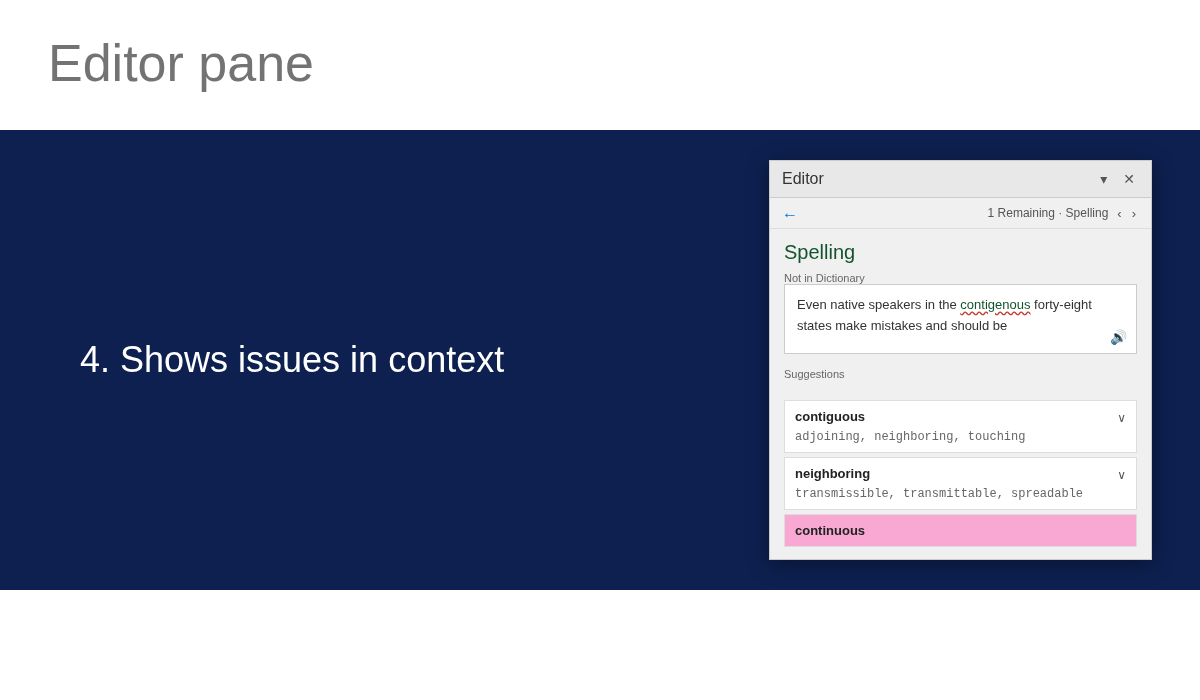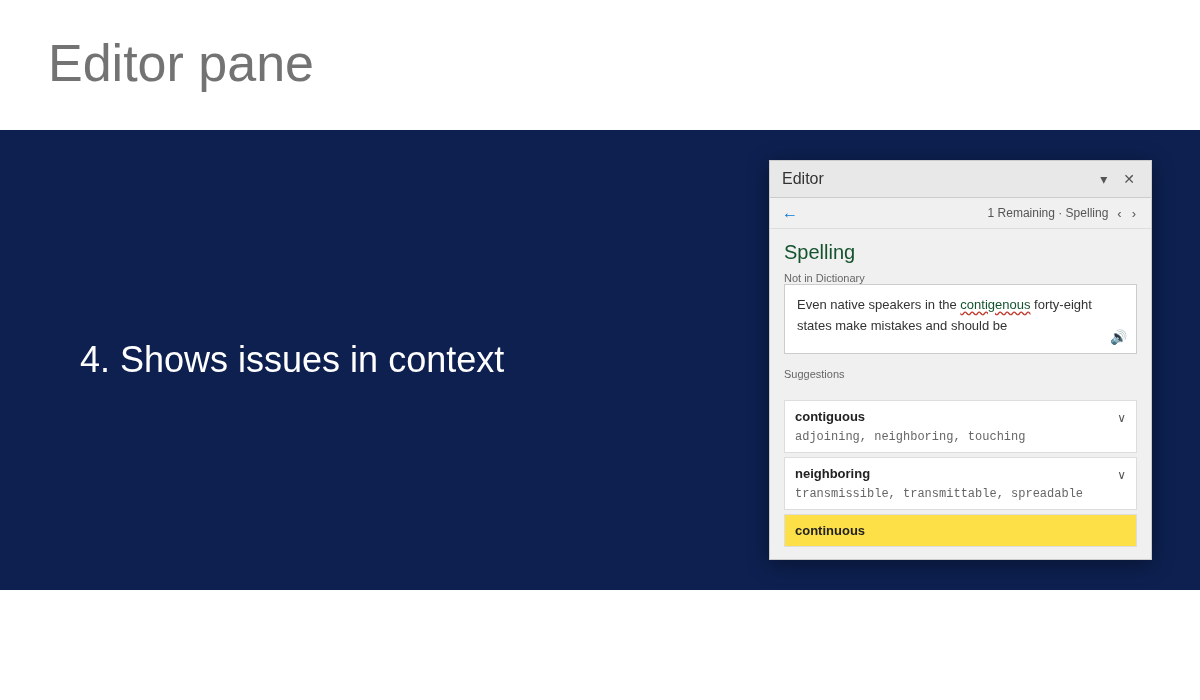--- a/index.html
+++ b/index.html
@@ -210,21 +210,21 @@
       font-family: Liberation Mono, monospace;
     }
 
     .suggestion-chevron {
       color: #555;
       font-size: 12px;
       margin-top: 2px;
     }
 
     .suggestion-item-last {
-      background: #fde047;
+      background: #f9a8d4;
       border: 1px solid #dddddd;
       padding: 8px 10px;
       display: flex;
       align-items: center;
       justify-content: space-between;
       cursor: pointer;
     }
 
     .suggestion-word-last {
       font-size: 13px;

